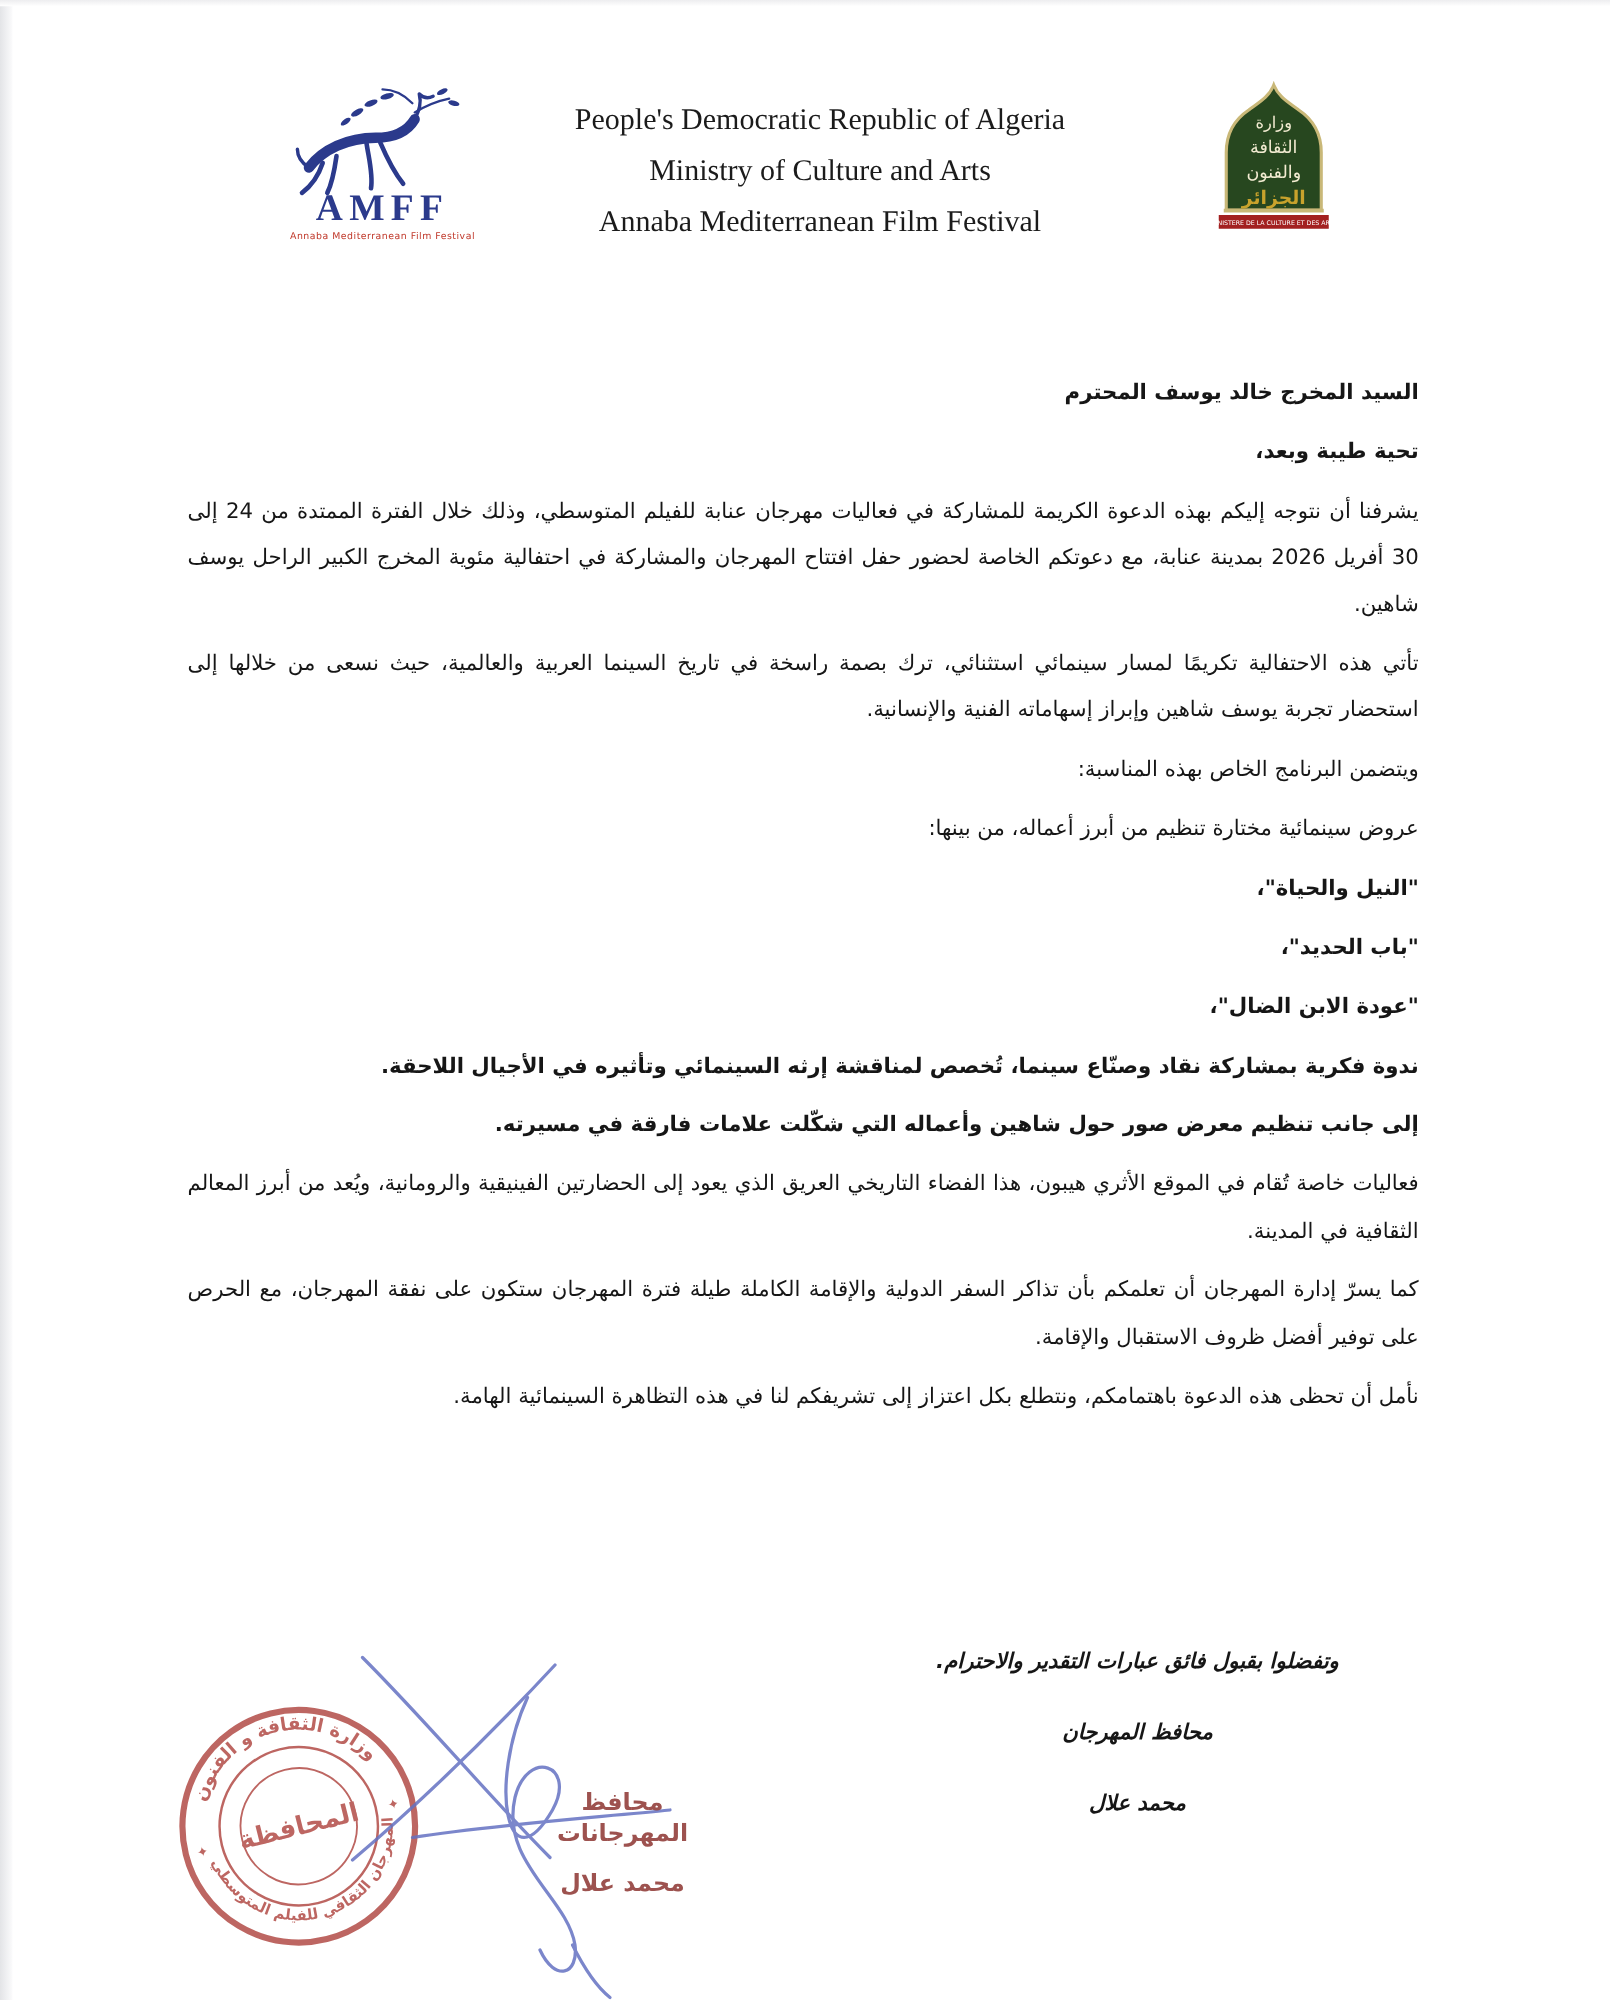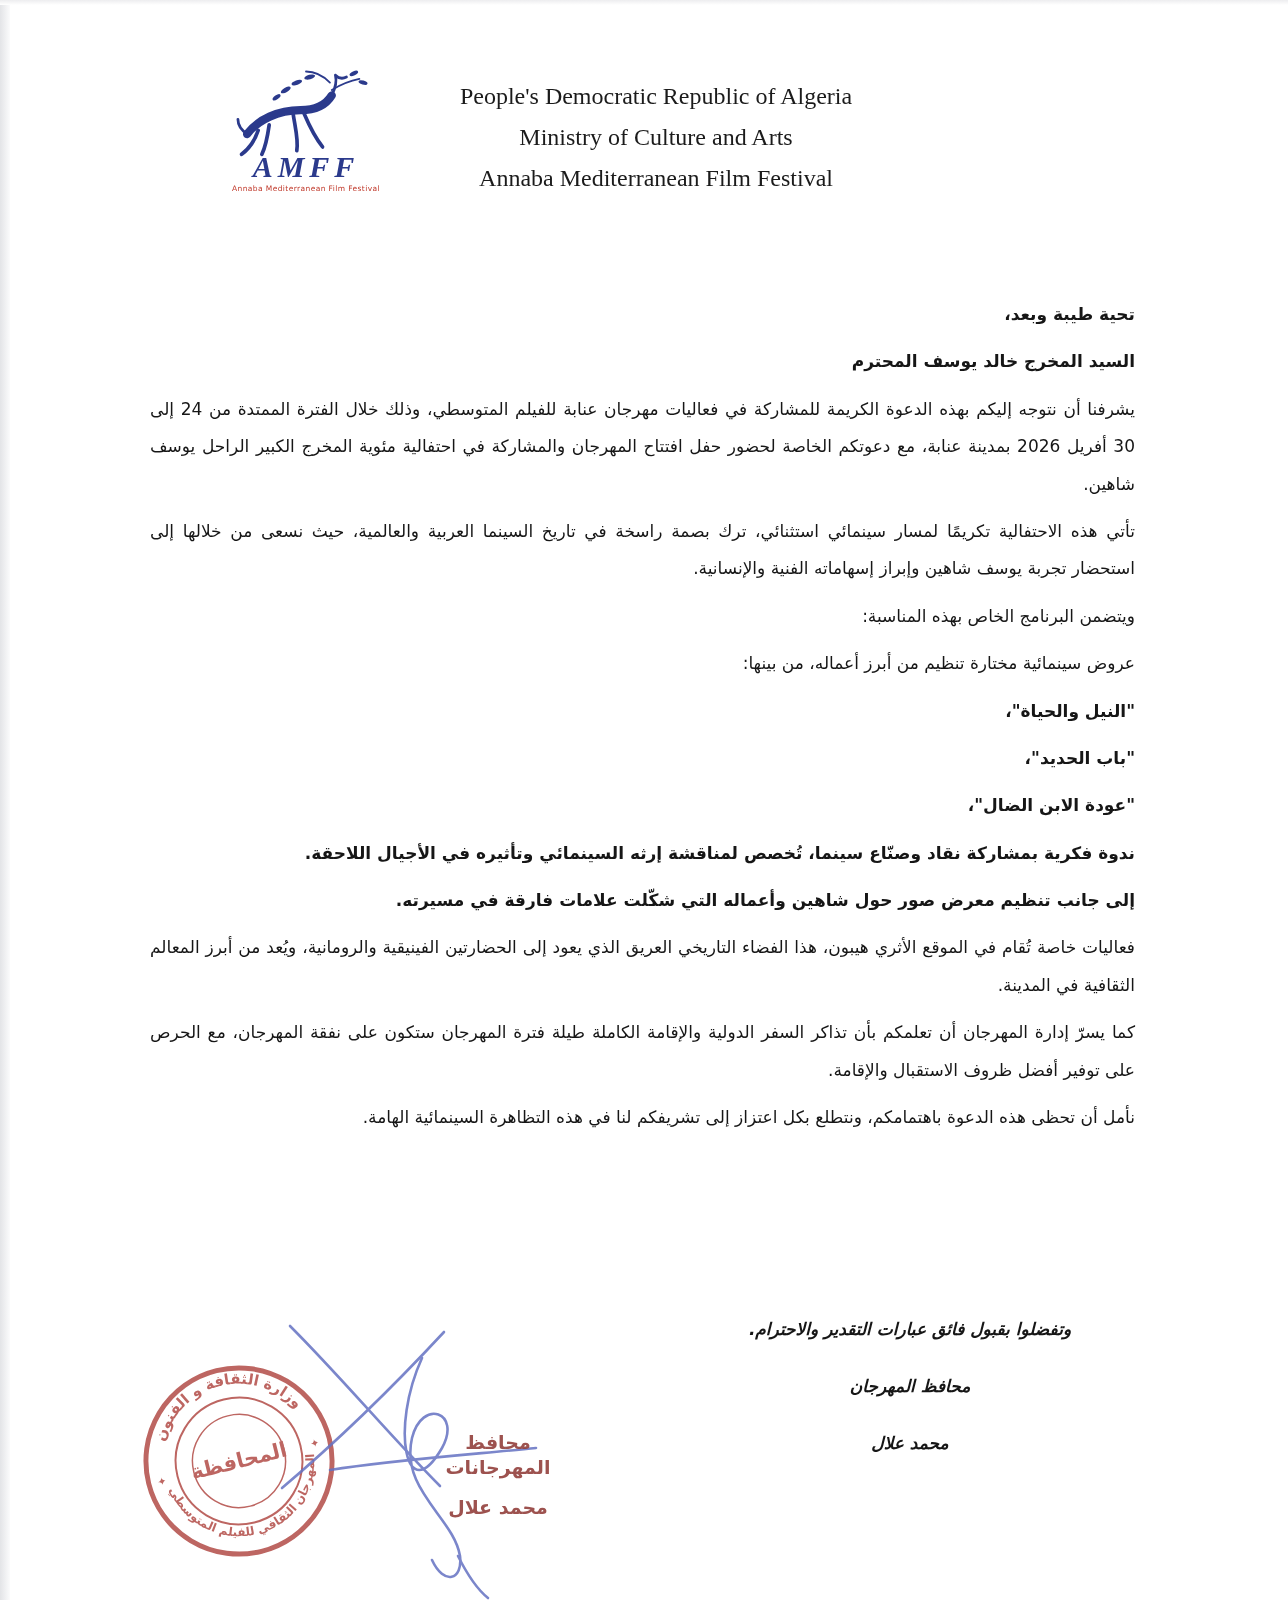--- a/index.html
+++ b/index.html
@@ -10,21 +10,21 @@
   }
   .edge-left{position:absolute;left:0;top:0;width:10px;height:100%;
     background:linear-gradient(90deg,#e3e4e7,#fbfbfc);}
   .edge-top{position:absolute;left:0;top:0;width:100%;height:5px;
     background:linear-gradient(#ededef,#ffffff);}
 
   
   .header{position:relative;height:200px;}
   .amff-logo{position:absolute;left:222px;top:66px;width:168px;text-align:center;}
   .amff-acronym{font-family:"Liberation Serif",serif;font-weight:bold;font-size:30px;
-    letter-spacing:5px;color:#2b3a8c;line-height:1;margin-top:-10px;font-style:italic;}
+    letter-spacing:5px;color:#2b3a8c;line-height:1;margin-top:-10px;}
   .amff-sub{font-size:7.5px;color:#c0392b;letter-spacing:.4px;margin-top:2px;}
   .header-titles{position:absolute;left:0;right:0;top:76px;text-align:center;
     font-family:"Liberation Serif",serif;font-size:24px;color:#1b1b1b;line-height:41px;margin-left:24px;}
   .ministry-logo{position:absolute;left:945px;top:64px;width:148px;text-align:center;}
 
   
   .letter-body{
     position:relative;direction:rtl;text-align:justify;
     margin:0 153px 0 150px;padding-top:96px;
     font-size:17px;line-height:2.2;
@@ -81,25 +81,39 @@
       <div class="amff-acronym">AMFF</div>
       <div class="amff-sub">Annaba Mediterranean Film Festival</div>
     </div>
 
     <div class="header-titles">
       <div>People's Democratic Republic of Algeria</div>
       <div>Ministry of Culture and Arts</div>
       <div>Annaba Mediterranean Film Festival</div>
     </div>
 
+    <div class="ministry-logo">
+      <span>
+        <svg width="132" height="130" viewBox="0 0 120 130">
+          <path d="M60,4 C56,14 48,18 40,24 C28,32 22,44 22,58 L22,104 L98,104 L98,58 C98,44 92,32 80,24 C72,18 64,14 60,4 Z" fill="#27471f" stroke="#c9b878" stroke-width="2.5"></path>
+          <rect x="20" y="103" width="80" height="3" fill="#c9b878"></rect>
+          <text x="60" y="38" text-anchor="middle" font-size="13" fill="#f3ecd2">وزارة</text>
+          <text x="60" y="58" text-anchor="middle" font-size="14" fill="#f3ecd2">الثقافة</text>
+          <text x="60" y="78" text-anchor="middle" font-size="14" fill="#f3ecd2">والفنون</text>
+          <text x="60" y="99" text-anchor="middle" font-size="15" font-weight="bold" fill="#c8a22c">الجزائر</text>
+          <rect x="16" y="108" width="88" height="11" fill="#a32020"></rect>
+          <text x="60" y="116" text-anchor="middle" font-size="5" fill="#ffffff">MINISTERE DE LA CULTURE ET DES ARTS</text>
+        </svg>
+      </span>
+    </div>
   </div>
 
   <div class="letter-body">
+    <p class="b">السيد المخرج خالد يوسف المحترم</p>
     <p class="b">تحية طيبة وبعد،</p>
-    <p class="b">السيد المخرج خالد يوسف المحترم</p>
     <p>يشرفنا أن نتوجه إليكم بهذه الدعوة الكريمة للمشاركة في فعاليات مهرجان عنابة للفيلم المتوسطي، وذلك خلال الفترة الممتدة من 24 إلى 30 أفريل 2026 بمدينة عنابة، مع دعوتكم الخاصة لحضور حفل افتتاح المهرجان والمشاركة في احتفالية مئوية المخرج الكبير الراحل يوسف شاهين.</p>
     <p>تأتي هذه الاحتفالية تكريمًا لمسار سينمائي استثنائي، ترك بصمة راسخة في تاريخ السينما العربية والعالمية، حيث نسعى من خلالها إلى استحضار تجربة يوسف شاهين وإبراز إسهاماته الفنية والإنسانية.</p>
     <p>ويتضمن البرنامج الخاص بهذه المناسبة:</p>
     <p>عروض سينمائية مختارة تنظيم من أبرز أعماله، من بينها:</p>
     <p class="b">"النيل والحياة"،</p>
     <p class="b">"باب الحديد"،</p>
     <p class="b">"عودة الابن الضال"،</p>
     <p class="b">ندوة فكرية بمشاركة نقاد وصنّاع سينما، تُخصص لمناقشة إرثه السينمائي وتأثيره في الأجيال اللاحقة.</p>
     <p class="b">إلى جانب تنظيم معرض صور حول شاهين وأعماله التي شكّلت علامات فارقة في مسيرته.</p>
     <p>فعاليات خاصة تُقام في الموقع الأثري هيبون، هذا الفضاء التاريخي العريق الذي يعود إلى الحضارتين الفينيقية والرومانية، ويُعد من أبرز المعالم الثقافية في المدينة.</p>

